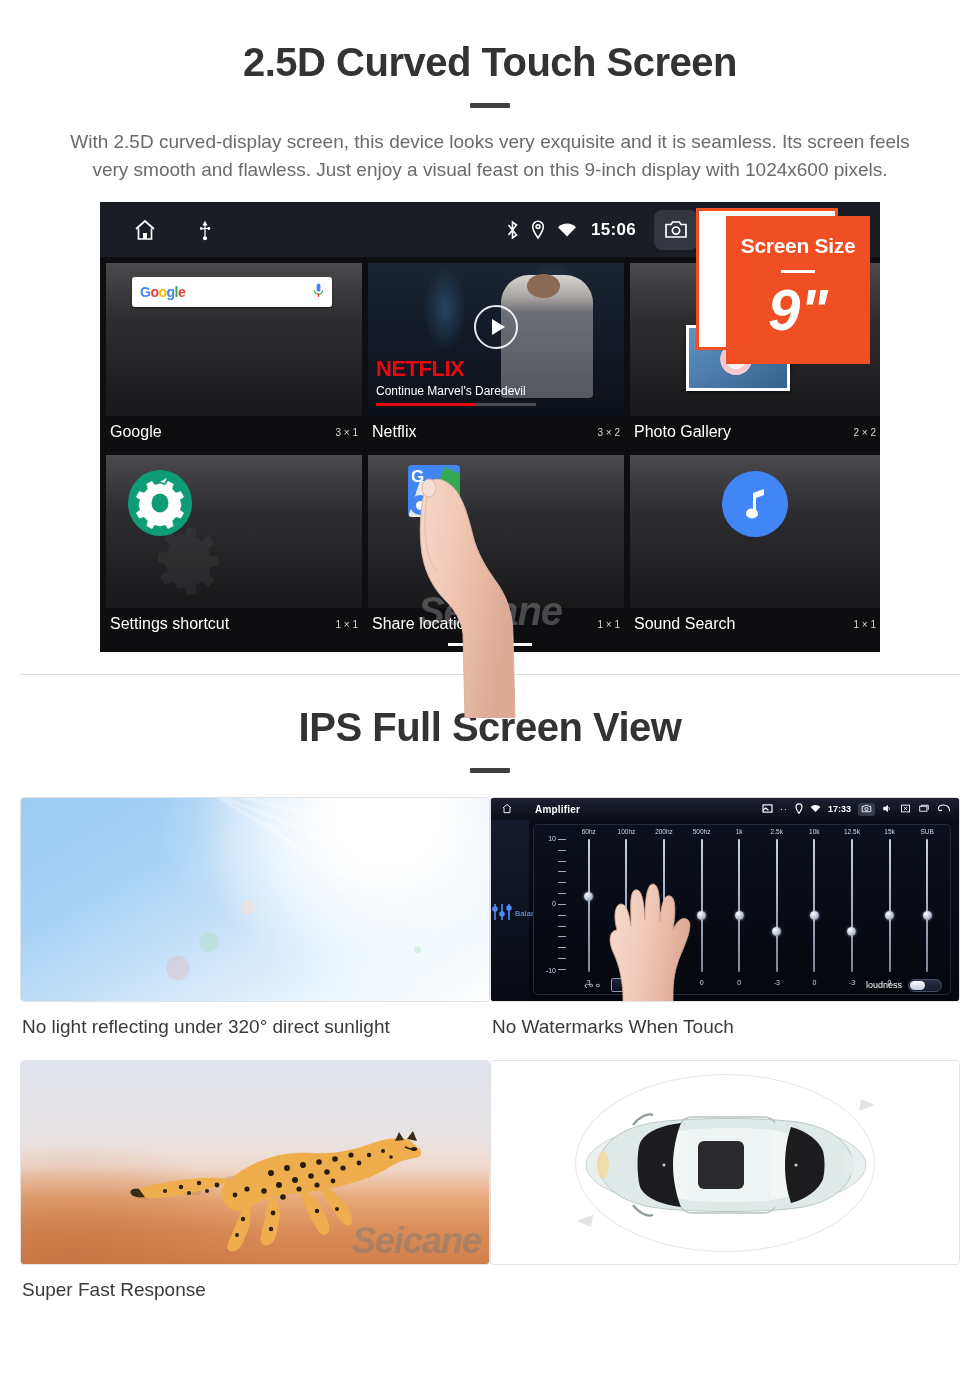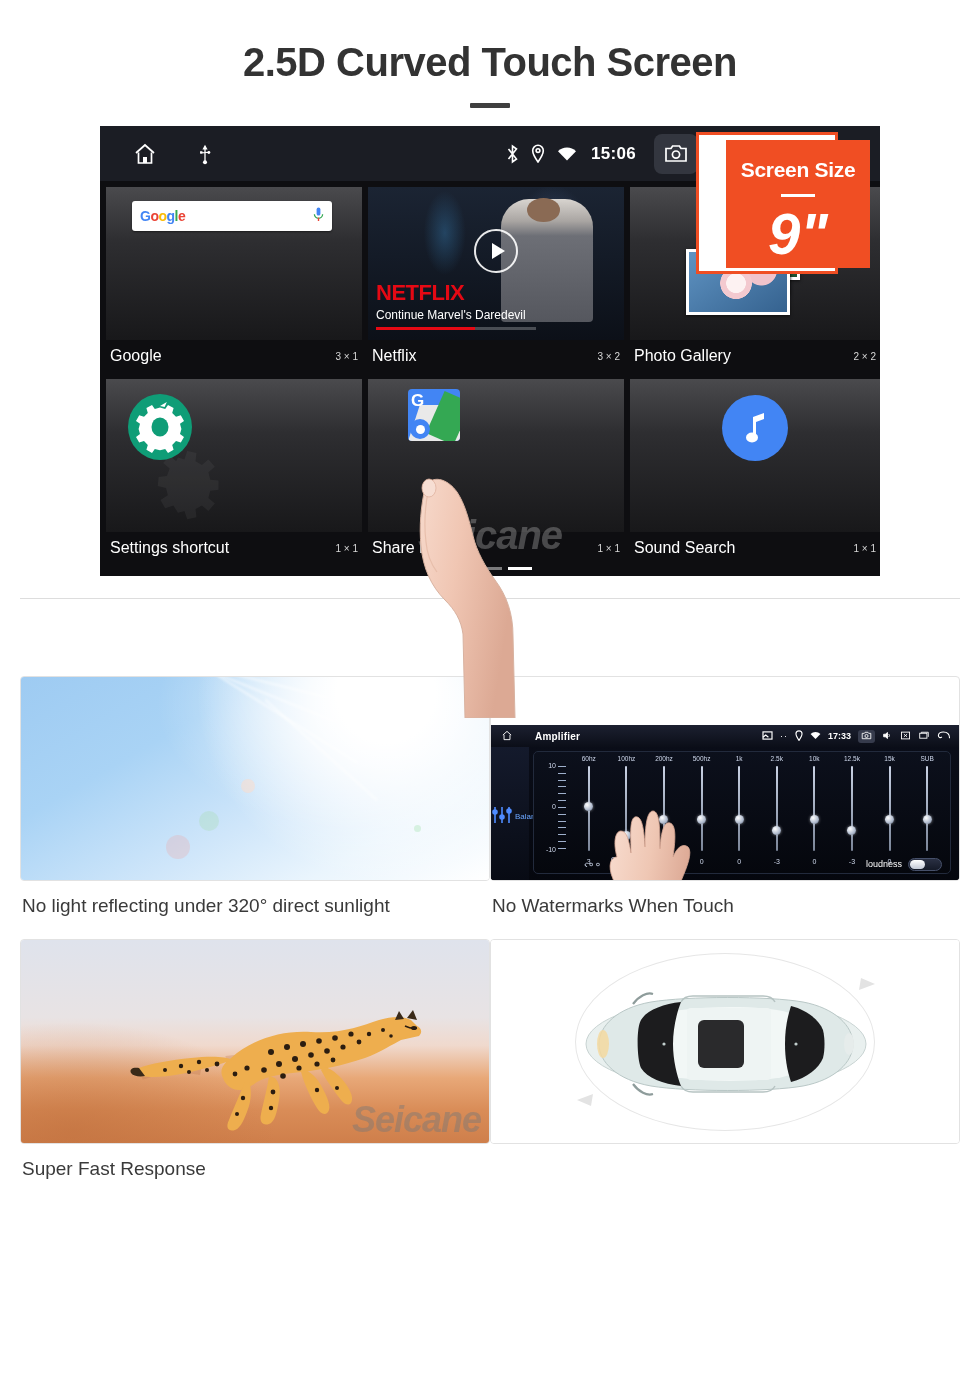--- a/index.html
+++ b/index.html
@@ -200,21 +200,21 @@
 
   
   .badge-frame {
     position: absolute; right: 42px; top: 6px;
     width: 142px; height: 142px;
     border: 3px solid #F04E23; background: #ffffff;
     z-index: 8;
   }
   .badge {
     position: absolute; right: 10px; top: 14px;
-    width: 144px; height: 128px;
+    width: 144px; height: 148px;
     background: #F04E23; color: #ffffff;
     display: flex; flex-direction: column; align-items: center;
     padding-top: 18px; z-index: 9;
   }
   .badge-title { font-size: 21px; font-weight: bold; letter-spacing: -0.3px; }
   .badge-rule { width: 34px; height: 3px; background: #ffffff; margin: 12px 0 8px 0; }
   .badge-val { font-size: 58px; font-weight: bold; font-style: italic; line-height: 1; }
 
   .divider {
     width: 940px; height: 1px; background: #dddddd;
@@ -243,21 +243,21 @@
     position: absolute; inset: 0;
     background:
       radial-gradient(circle at 78% 8%, rgba(255,255,255,1) 0 12%, rgba(255,255,255,.85) 18%, rgba(255,255,255,0) 46%),
       radial-gradient(ellipse 300px 180px at 74% 14%, rgba(255,255,255,.75), rgba(255,255,255,0) 70%),
       linear-gradient(150deg, #9ecbf2 0%, #a9d3f5 30%, #cfe6fa 58%, #eaf5fd 78%, #ffffff 100%);
   }
   .ray { position: absolute; background: rgba(255,255,255,.55); transform-origin: 100% 50%; filter: blur(1px); }
   .flare { position: absolute; border-radius: 50%; }
 
   
-  .amp { position: absolute; inset: 0; background: #04060c; margin-top: 48px; }
+  .amp { position: absolute; inset: 0; background: #04060c; }
   .amp-top {
     position: absolute; left: 0; top: 0; width: 100%; height: 22px;
     background: linear-gradient(180deg,#1c2030,#0b0e18);
     display: flex; align-items: center; color: #fff; font-size: 9px;
   }
   .amp-title { font-weight: bold; font-size: 10px; margin-left: 22px; letter-spacing: .2px; }
   .amp-top-icons { margin-left: auto; display: flex; align-items: center; gap: 7px; padding-right: 8px; }
   .amp-time { font-size: 9px; font-weight: bold; }
   .amp-body { position: absolute; left: 0; top: 22px; right: 0; bottom: 0; background: linear-gradient(180deg,#0a0d18 0%,#05070e 100%); }
   .amp-side {
@@ -321,20 +321,21 @@
 </style>
 </head>
 <body>
 
 <div class="page">
 
   <div class="section1">
 
     <div class="sec-title">2.5D Curved Touch Screen</div>
     <div class="title-rule"></div>
+    <div class="sec-desc">With 2.5D curved-display screen, this device looks very exquisite and it is seamless. Its screen feels very smooth and flawless. Just enjoy a visual feast on this 9-inch display with 1024x600 pixels.</div>
 
     <div class="headunit-wrap">
 
       <div class="headunit">
 
         <div class="statusbar">
           <div class="sb-left">
             <span class="sb-icon">
               <svg width="26" height="24" viewBox="0 0 24 24" fill="none" stroke="#fff" stroke-width="1.7">
                 <path d="M3 11 L12 3 L21 11"></path>
@@ -558,20 +559,21 @@
         <path d="M33 24 C30 40 29 58 31 74 C32 86 36 96 42 104" fill="none" stroke="#e2b6a3" stroke-width="1.2" opacity=".7"></path>
         <ellipse cx="34" cy="20" rx="7" ry="9" fill="#f7ded3" stroke="#dfb3a0" stroke-width=".8"></ellipse>
       </svg>
     </div>
 
     <div class="divider"></div>
   </div>
 
   <div class="section2">
 
+    <div class="sec-title" style="padding-top:0">IPS Full Screen View</div>
     <div class="title-rule"></div>
 
     <div class="cards">
 
       <div class="card">
         <div class="card-img">
           <div class="sky"></div>
           <div class="ray" style="left:30%;top:10%;width:36%;height:2px;transform:rotate(14deg);"></div>
           <div class="ray" style="left:28%;top:24%;width:42%;height:2px;transform:rotate(22deg);"></div>
           <div class="ray" style="left:34%;top:42%;width:38%;height:2px;transform:rotate(32deg);"></div>

